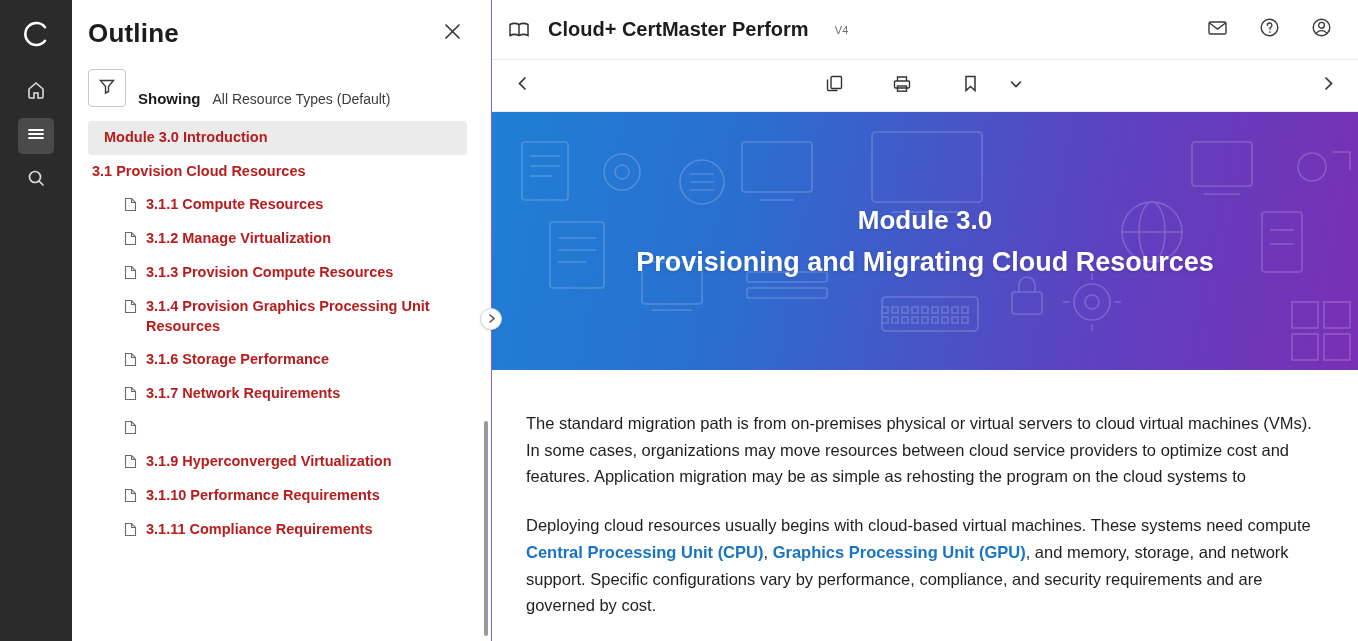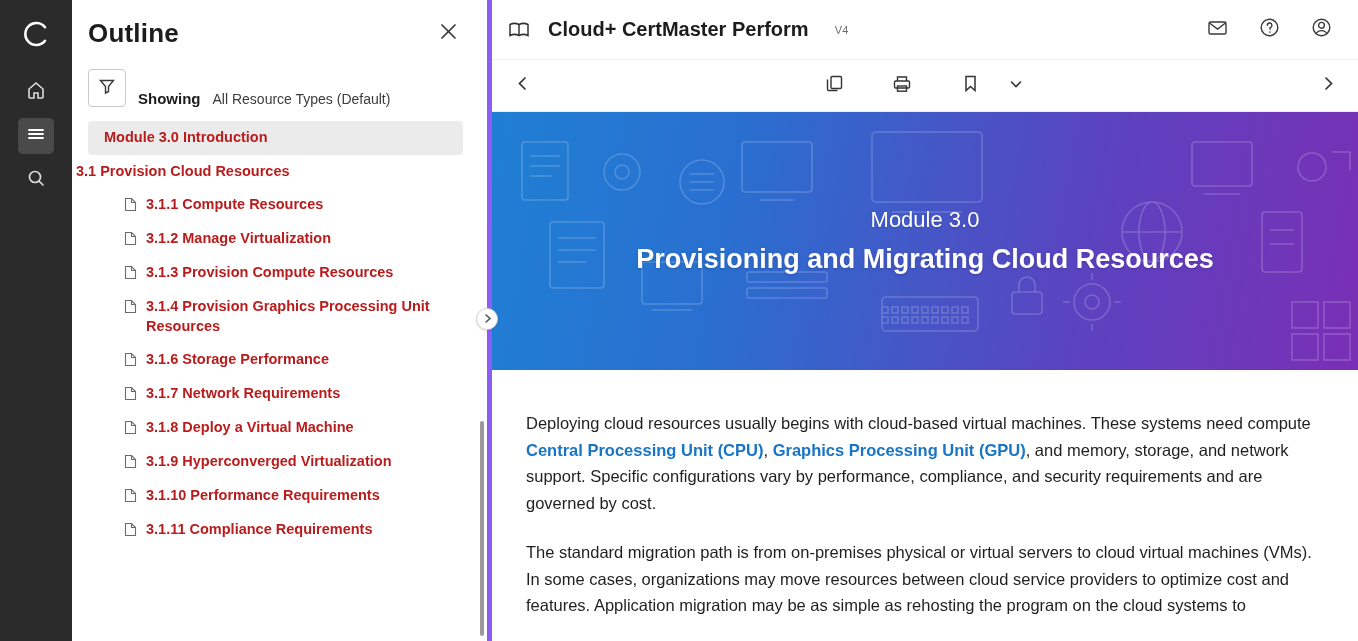--- a/index.html
+++ b/index.html
@@ -30,21 +30,21 @@
     margin-bottom: 8px;
     color: #d8d8d8;
   }
   .rail-btn.active { background: #4a4a4a; }
 
   
   .outline {
     width: 420px; flex: 0 0 420px;
     height: 641px;
     background: #ffffff;
-    border-right: 5px solid #8b5cf6;
+    border-right: 1px solid #8b5cf6;
     position: relative;
     display: flex; flex-direction: column;
   }
   .outline-head {
     display: flex; align-items: center; justify-content: space-between;
     padding: 18px 24px 10px 16px;
   }
   .outline-title {
     font-size: 26px; font-weight: bold; color: #1c1c1c;
     letter-spacing: .2px;
@@ -69,21 +69,21 @@
     flex: 1 1 auto;
     overflow: hidden;
     position: relative;
     padding-right: 8px;
   }
   .toc-item {
     display: flex; align-items: flex-start; gap: 8px;
     padding: 7px 16px 7px 16px;
     font-size: 14.5px; color: #b91c1c;
   }
-  .toc-item.lvl1 { font-weight: bold; padding-left: 4px; }
+  .toc-item.lvl1 { font-weight: bold; padding-left: 20px; }
   .toc-item.lvl1.selected {
     background: #ebebeb; border-radius: 4px;
     margin: 0 16px; padding-left: 16px;
   }
   .toc-item.lvl2 { padding-left: 52px; font-weight: bold; }
   .toc-item.lvl2 .txt { font-weight: bold; }
   .doc-icon { flex: 0 0 14px; margin-top: 2px; color: #6b6b6b; }
   .toc-item .txt { line-height: 1.35; }
 
   
@@ -148,21 +148,21 @@
     height: 258px; flex: 0 0 258px;
     background: linear-gradient(100deg, #1f7fd4 0%, #2a6fd0 28%, #5b43c0 68%, #7a2fb5 100%);
     position: relative;
     overflow: hidden;
     display: flex; flex-direction: column;
     align-items: center; justify-content: center;
     color: #fff;
   }
   .banner-deco { position: absolute; inset: 0; opacity: .22; }
   .banner-module {
-    font-size: 22px; font-weight: normal; margin-bottom: 11px; z-index: 2;
+    font-size: 26px; font-weight: bold; margin-bottom: 11px; z-index: 2;
     text-shadow: 0 1px 2px rgba(0,0,0,.18);
   }
   .banner-heading {
     font-size: 27px; font-weight: bold; z-index: 2; text-align: center;
     text-shadow: 0 1px 3px rgba(0,0,0,.18);
   }
 
   .body-text {
     padding: 40px 44px 0 34px;
     font-size: 16.5px; line-height: 1.62; color: #1f1f1f;
@@ -301,21 +301,20 @@
         </span>
         <span class="txt">3.1.7 Network Requirements</span>
       </div>
       <div class="toc-item lvl2">
         <span class="doc-icon">
           <svg width="13" height="15" viewBox="0 0 13 15" fill="none" stroke="#6b6b6b" stroke-width="1.1">
               <path d="M1.5 1.5h6l4 4v8h-10z"></path>
               <path d="M7.5 1.5v4h4"></path>
             </svg>
         </span>
-        <span class="txt">3.1.8 Deploy a Virtual Machine</span>
       </div>
       <div class="toc-item lvl2">
         <span class="doc-icon">
           <svg width="13" height="15" viewBox="0 0 13 15" fill="none" stroke="#6b6b6b" stroke-width="1.1">
               <path d="M1.5 1.5h6l4 4v8h-10z"></path>
               <path d="M7.5 1.5v4h4"></path>
             </svg>
         </span>
         <span class="txt">3.1.9 Hyperconverged Virtualization</span>
       </div>
@@ -506,19 +505,19 @@
             <rect x="832" y="222" width="26" height="26"></rect>
           <path d="M840 40l18 0 0 18"></path>
             <circle cx="820" cy="55" r="14"></circle>
         </g>
       </svg>
       <div class="banner-module">Module 3.0</div>
       <div class="banner-heading">Provisioning and Migrating Cloud Resources</div>
     </div>
 
     <div class="body-text">
+      <p>The standard migration path is from on-premises physical or virtual servers to cloud virtual machines (VMs). In some cases, organizations may move resources between cloud service providers to optimize cost and features. Application migration may be as simple as rehosting the program on the cloud systems to</p>
       <p><span>Deploying cloud resources usually begins with cloud-based virtual machines. These systems need compute </span><a href="#">Central Processing Unit (CPU)</a><span>, </span><a href="#">Graphics Processing Unit (GPU)</a><span>, and memory, storage, and network support. Specific configurations vary by performance, compliance, and security requirements and are governed by cost.</span></p>
-      <p>The standard migration path is from on-premises physical or virtual servers to cloud virtual machines (VMs). In some cases, organizations may move resources between cloud service providers to optimize cost and features. Application migration may be as simple as rehosting the program on the cloud systems to</p>
     </div>
 
     <div class="page-scrollbar"></div>
   </div>
 </div>
 
 </body></html>

